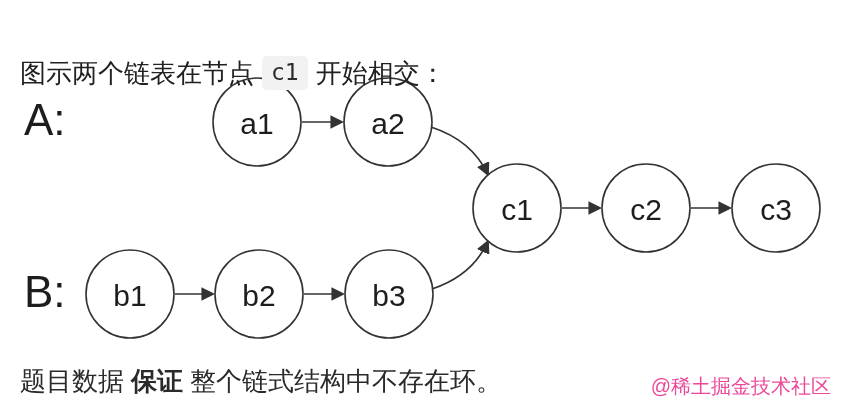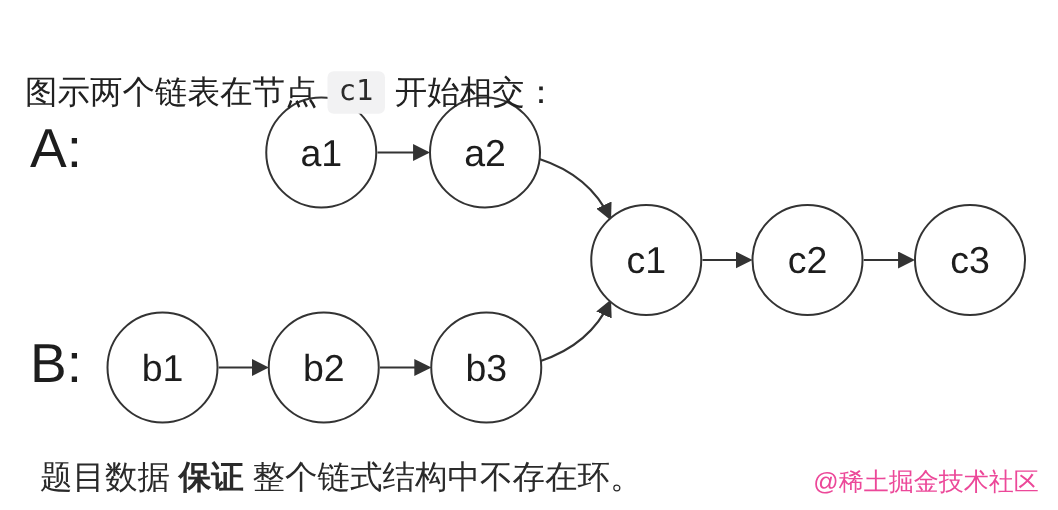--- a/index.html
+++ b/index.html
@@ -47,21 +47,20 @@
   }
 
   .footer-note {
     position: absolute;
     left: 20px; top: 363px;
     font-size: 26px;
     line-height: 36px;
     white-space: nowrap;
     color: #2a2a2a;
     z-index: 2;
-    margin-left: 12px;
   }
   .footer-note .bold-word { font-weight: 700; margin: 0 7px; }
 
   .watermark {
     position: absolute;
     right: 15px; top: 373px;
     font-size: 20px;
     line-height: 26px;
     color: #ec4899;
     z-index: 2;

